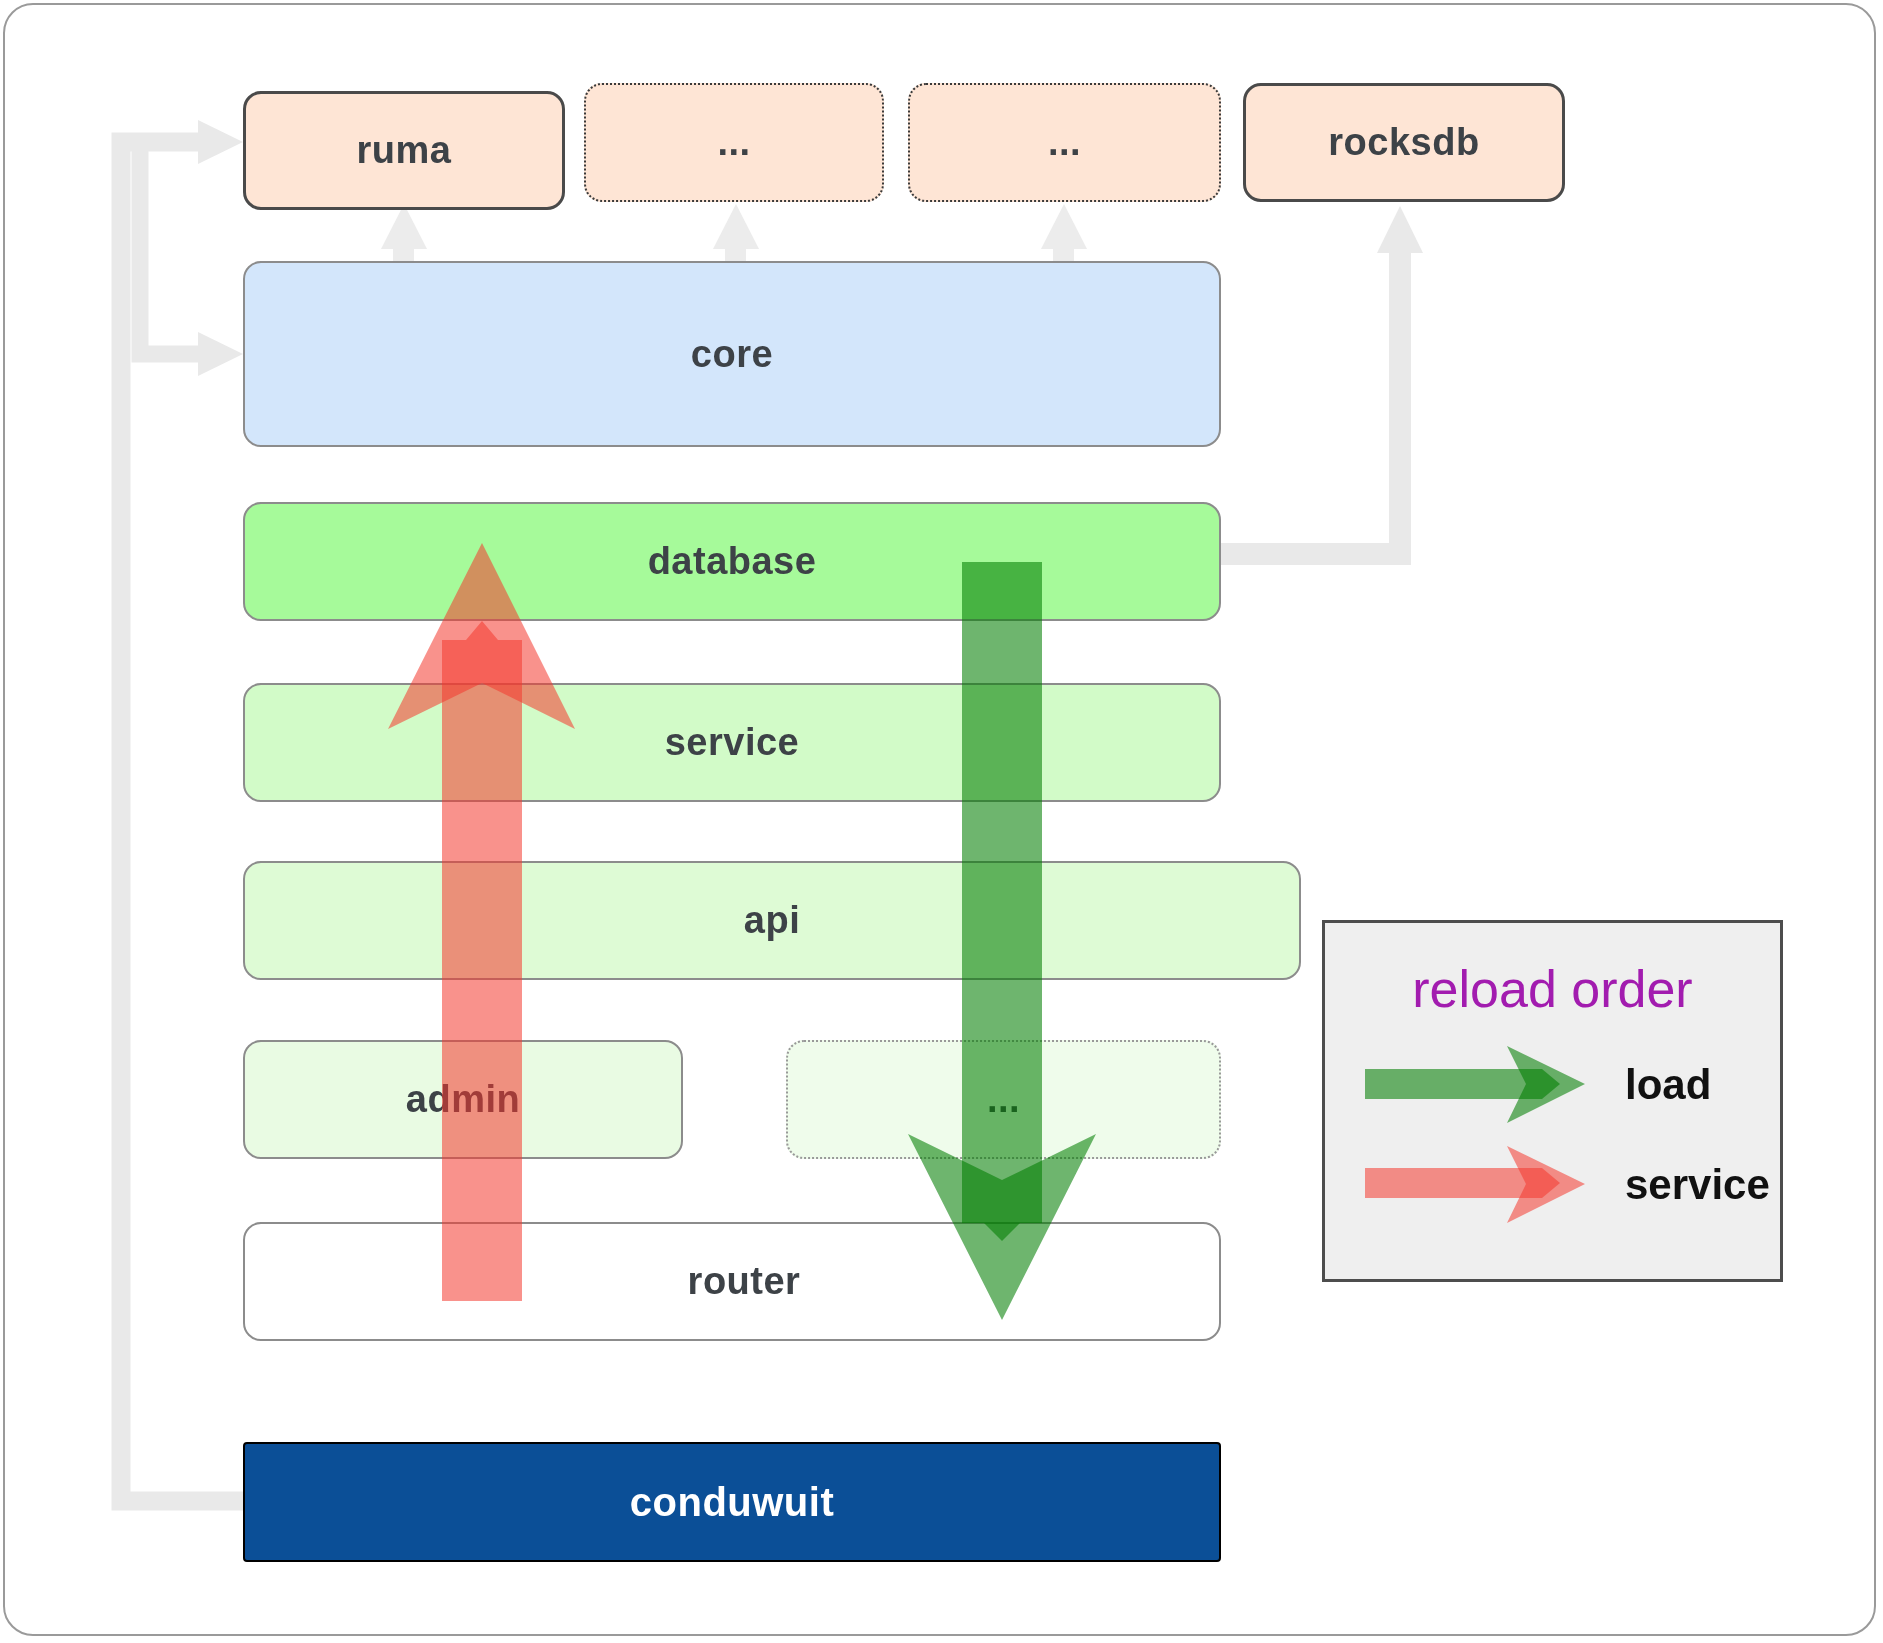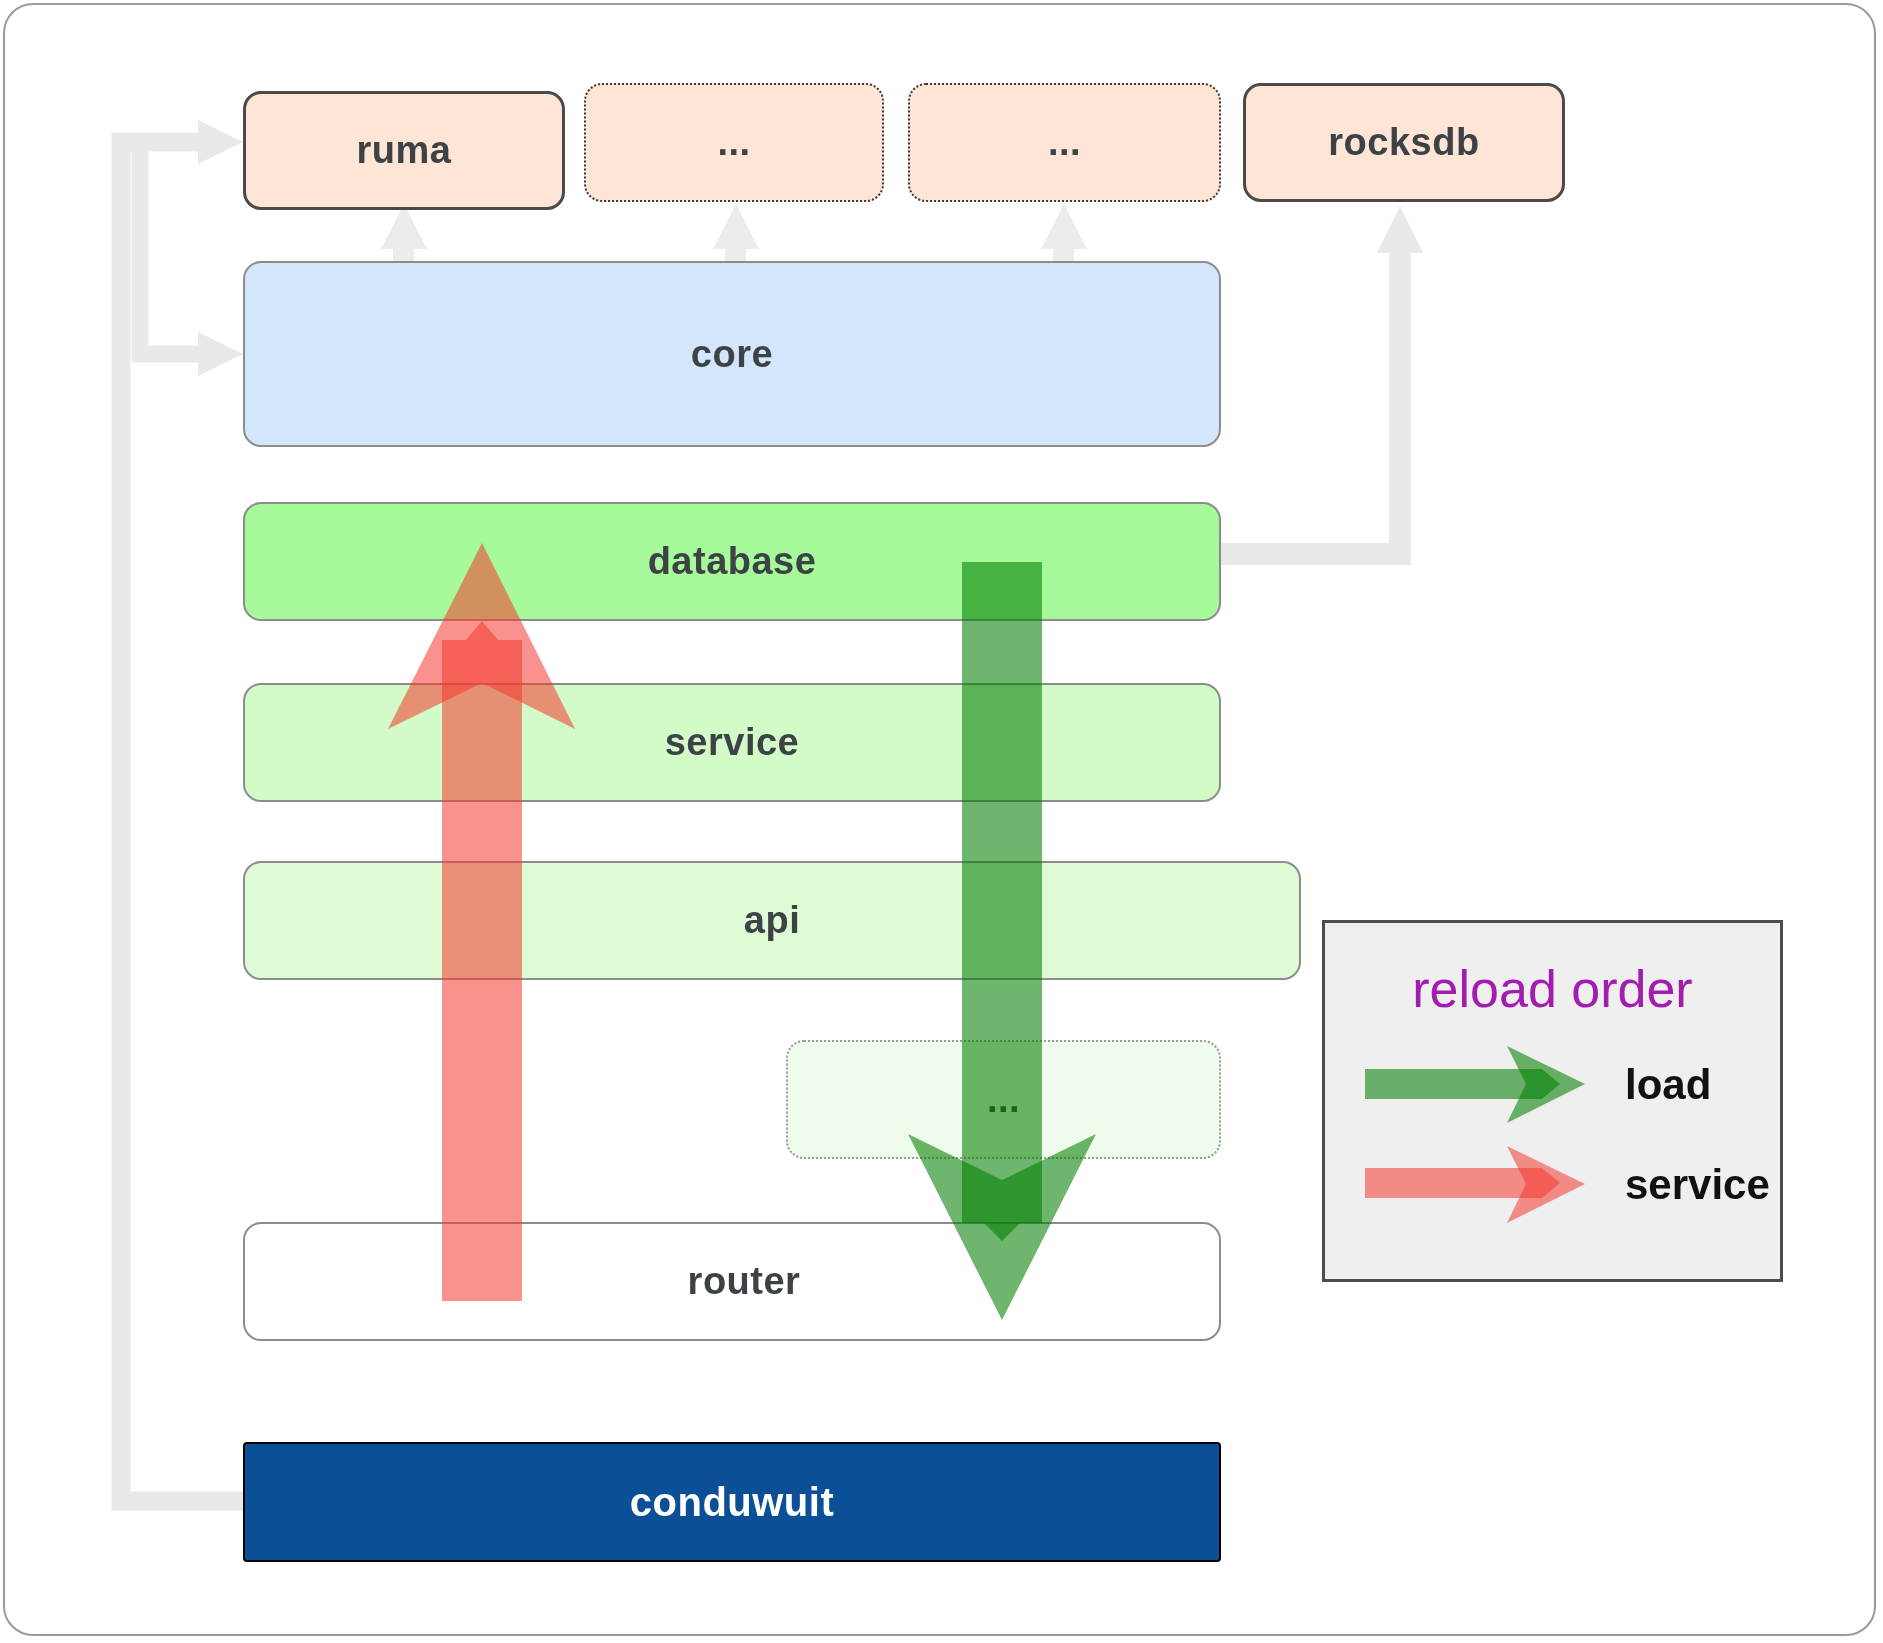--- a/index.html
+++ b/index.html
@@ -88,20 +88,23 @@
   </div>
 
   <div class="node solid-gray" style="left:243px;top:683px;width:978px;height:119px;background:#d2fbc8;">
     <span>service</span>
   </div>
 
   <div class="node solid-gray" style="left:243px;top:861px;width:1058px;height:119px;background:#defbd5;">
     <span>api</span>
   </div>
 
+  <div class="node solid-gray" style="left:243px;top:1040px;width:440px;height:119px;background:#e9fbe3;">
+    <span>admin</span>
+  </div>
   <div class="node dotted-gray" style="left:786px;top:1040px;width:435px;height:119px;background:#effceb;">
     <span>...</span>
   </div>
 
   <div class="node solid-gray" style="left:243px;top:1222px;width:978px;height:119px;background:#ffffff;padding-left:24px;">
     <span>router</span>
   </div>
 
   <div class="node conduwuit" style="left:243px;top:1442px;width:978px;height:120px;">
     <span>conduwuit</span>

